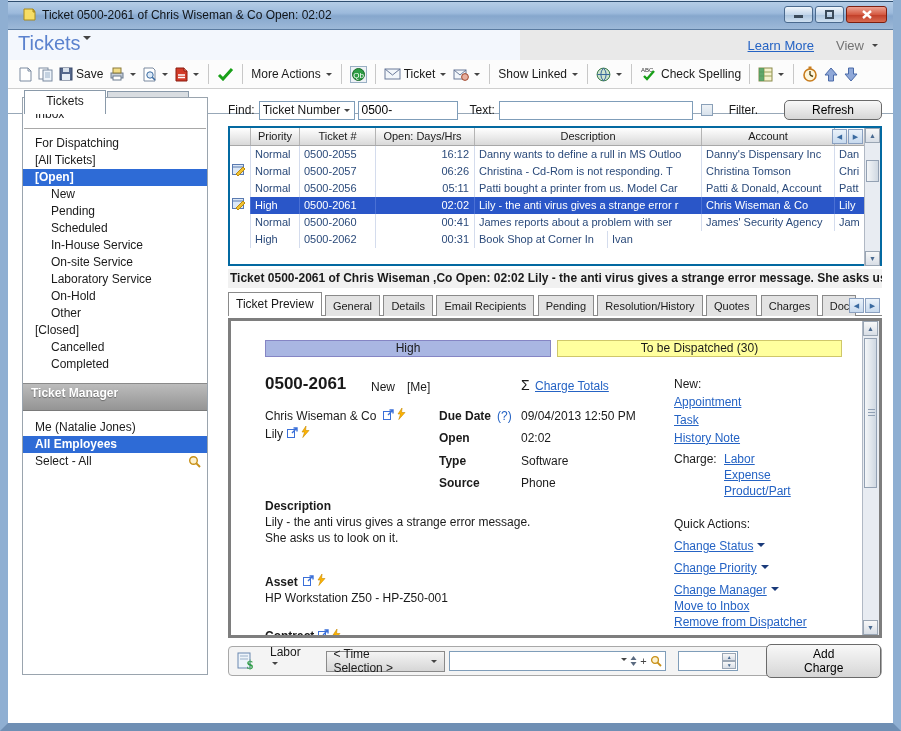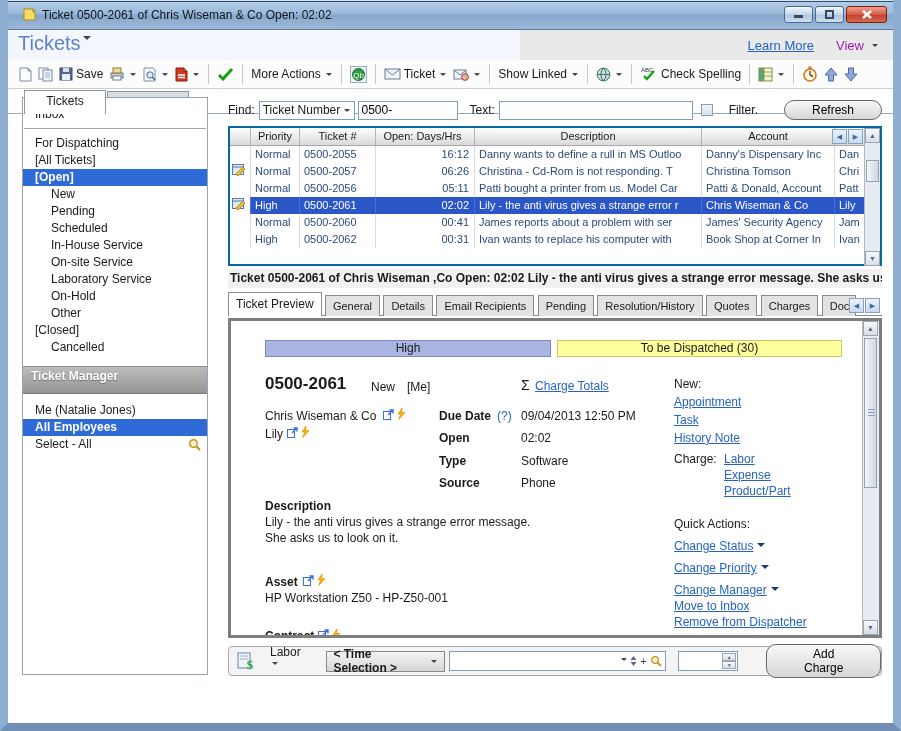--- a/index.html
+++ b/index.html
@@ -45,21 +45,21 @@
   .sb-group{margin-top:10px;height:28px;line-height:18px;padding-left:8px;color:#fff;font-weight:bold;
     background:linear-gradient(#bcbcbc,#949494);border-top:1px solid #8a8a8a;border-bottom:1px solid #7a7a7a;
     text-shadow:0 1px 1px #6a6a6a;font-size:12px;}
   .sb-mgr{margin-top:8px;}
   .sb-item .mag{float:right;margin-right:6px;margin-top:2px;}
   
   .findrow{position:absolute;left:220px;top:97px;width:654px;height:26px;display:flex;align-items:center;font-size:12px;}
   .fld{border:1px solid #7f9db9;background:#fff;height:19px;font-size:12px;padding:1px 3px;font-family:"Liberation Sans",sans-serif;}
   .combo{display:flex;align-items:center;justify-content:space-between;}
   .chk{width:12px;height:12px;border:1px solid #8aa0b8;background:linear-gradient(#eef2f6,#d8e2ec);}
-  .btn{border:1px solid #6a6a6a;border-radius:10px;background:linear-gradient(#f8f8f8,#e4e4e4 60%,#d6d6d6);
+  .btn{border:1px solid #6a6a6a;border-radius:5px;background:linear-gradient(#f8f8f8,#e4e4e4 60%,#d6d6d6);
     padding:2px 27px;font-size:12px;}
   
   .grid{position:absolute;left:220px;top:126px;width:654px;height:140px;background:#fff;border:2px solid #0369a1;}
   .gheader{display:flex;height:18px;background:linear-gradient(#ffffff,#d9d9d9);border-bottom:1px solid #a8a8a8;
     font-size:11px;align-items:center;position:relative;}
   .gheader .hc{height:100%;line-height:17px;text-align:center;border-right:1px solid #b4b4b4;overflow:hidden;white-space:nowrap;}
   .hnav{position:absolute;right:17px;top:1px;display:flex;gap:1px;}
   .hnav .sq{width:15px;height:15px;border:1px solid #8aa0c0;background:linear-gradient(#eaf2fa,#c8daee);
     font-size:7px;color:#3a6aa0;display:flex;align-items:center;justify-content:center;}
   .grow{display:flex;height:17px;color:#2b4a7a;font-size:11px;align-items:center;}
@@ -143,21 +143,21 @@
     </div>
   </div>
 
   <div class="banner">
     <div class="banner-left"></div>
     <div class="app-menu">
       <span>Tickets</span><span class="dd" style="border-width:4px;vertical-align:6px;display:inline-block;"></span>
     </div>
     <div class="banner-right">
       <span class="link" style="font-size:13px;">Learn More</span>
-      <span style="color:#a21caf;font-size:13px;"><span>View</span></span>
+      <span style="color:#737373;font-size:13px;"><span>View</span></span>
       <span class="dd" style="margin-left:-14px;"></span>
     </div>
   </div>
 
   <div class="toolbar">
     <span class="titem">
         <svg width="13" height="15">
           <path d="M1 1 L9 1 L12 4 L12 14 L1 14 Z" fill="#fff" stroke="#7a8aa0"></path>
           <path d="M9 1 L9 4 L12 4" fill="none" stroke="#7a8aa0"></path>
         </svg>
@@ -305,20 +305,21 @@
     <div class="sb-item ind">New</div>
     <div class="sb-item ind">Pending</div>
     <div class="sb-item ind">Scheduled</div>
     <div class="sb-item ind">In-House Service</div>
     <div class="sb-item ind">On-site Service</div>
     <div class="sb-item ind">Laboratory Service</div>
     <div class="sb-item ind">On-Hold</div>
     <div class="sb-item ind">Other</div>
     <div class="sb-item">[Closed]</div>
     <div class="sb-item ind">Cancelled</div>
+    <div class="sb-item ind">Completed</div>
     <div class="sb-group">Ticket Manager</div>
     <div class="sb-mgr"></div>
     <div class="sb-item">Me (Natalie Jones)</div>
     <div class="sb-item sel">All Employees</div>
     <div class="sb-item">
       <span class="mag">
           <svg width="13" height="13">
             <circle cx="5.5" cy="5.5" r="3.8" fill="#fdf2cf" stroke="#c89018" stroke-width="1.4"></circle>
             <path d="M8.4 8.4 L12 12" stroke="#c89018" stroke-width="2"></path>
           </svg>
@@ -406,21 +407,20 @@
       <div class="gc c-open">00:41</div>
       <div class="gc c-desc">James reports about a problem with ser</div>
       <div class="gc c-acct">James' Security Agency</div>
       <div class="gc c-con">Jam</div>
     </div>
     <div class="grow">
       <div class="gc c-ic"></div>
       <div class="gc c-pri">High</div>
       <div class="gc c-tick">0500-2062</div>
       <div class="gc c-open">00:31</div>
-      <div class="gc c-desc">Ivan wants to replace his computer with</div>
       <div class="gc c-acct">Book Shop at Corner In</div>
       <div class="gc c-con">Ivan</div>
     </div>
 
     <div class="vsb">
       <div class="sbtn" style="top:0;">▲</div>
       <div class="thumb" style="top:32px;height:22px;"></div>
       <div class="sbtn" style="bottom:0;">▼</div>
     </div>
   </div>
@@ -549,21 +549,21 @@
     <span style="margin-left:8px;">
       <svg width="19" height="19">
           <rect x="1" y="1" width="12" height="15" fill="#eef4fa" stroke="#6a88b0"></rect>
           <path d="M3 4h8M3 7h8" stroke="#9ab0c8"></path>
           <text x="13" y="17" font-size="13" font-weight="bold" fill="#2d9c44" text-anchor="middle" font-family="Liberation Serif">$</text>
         </svg>
     </span>
     <span style="margin-left:14px;">
       <span>Labor</span><span class="dd" style="vertical-align:6px;display:inline-block;"></span>
     </span>
-    <span class="tsbtn" style="margin-left:20px;width:128px;justify-content:space-between;font-weight:bold;">
+    <span class="tsbtn" style="margin-left:20px;width:128px;justify-content:space-between;">
       <span>&lt; Time Selection &gt;</span>
         <span class="dd"></span>
     </span>
     <span class="fld combo" style="width:236px;margin-left:4px;height:20px;">
       <span></span>
       <span style="display:flex;align-items:center;gap:3px;">
         <span class="dd" style="margin:0;"></span>
         <svg width="7" height="10">
             <path d="M3.5 0 L6.5 4 L0.5 4 Z" fill="#5a6a80"></path>
             <path d="M3.5 10 L6.5 6 L0.5 6 Z" fill="#5a6a80"></path>

